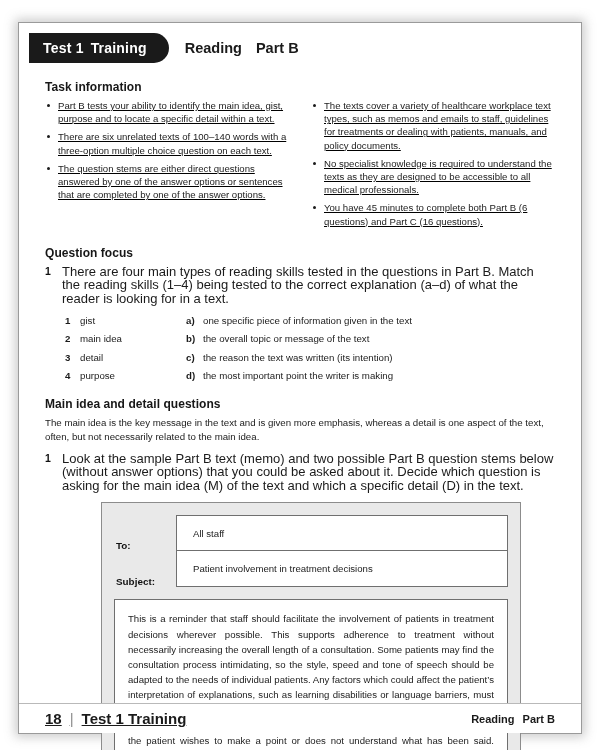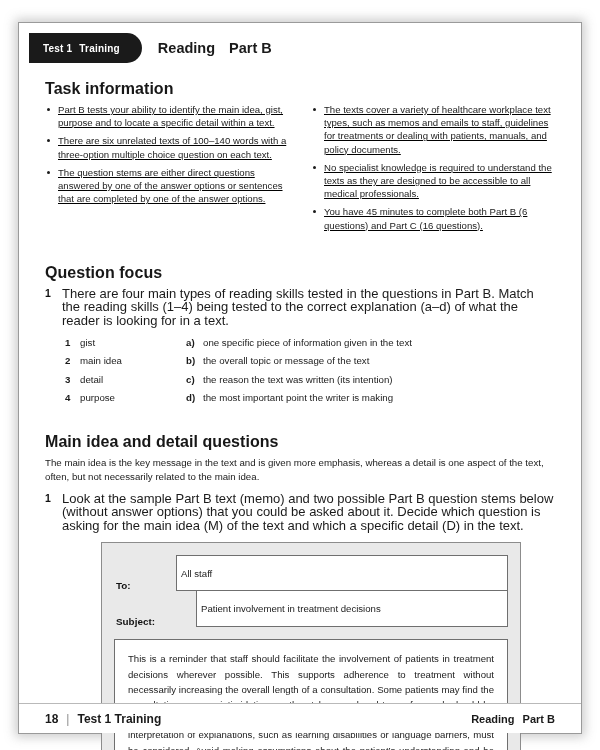--- a/index.html
+++ b/index.html
@@ -45,21 +45,21 @@
   .header-bar {
     position: relative;
     height: 30px;
     margin: 10px 10px 0 10px;
     display: flex;
     align-items: stretch;
   }
   .header-tab {
     background: #1a1a1a;
     color: #ffffff;
-    font-size: 10px;
+    font-size: 14px;
     font-weight: bold;
     letter-spacing: 0.2px;
     display: flex;
     align-items: center;
     padding: 0 22px 0 14px;
     border-radius: 0 15px 15px 0;
     height: 30px;
     box-sizing: border-box;
     white-space: nowrap;
   }
@@ -73,27 +73,27 @@
     color: #1a1a1a;
     white-space: nowrap;
   }
   .header-right .sec { margin-right: 14px; }
 
   
   .content {
     padding: 8px 26px 0 26px;
   }
   h2.section-title {
-    font-size: 16px;
+    font-size: 12px;
     font-weight: bold;
     color: #171717;
     margin: 9px 0 5px 0;
     letter-spacing: 0.05px;
   }
-  h2.section-title.tight { margin-top: 27px; }
+  h2.section-title.tight { margin-top: 13px; }
 
   
   .two-col {
     display: flex;
     gap: 22px;
   }
   .col { width: 50%; text-decoration: underline; }
 
   ul.bullets {
     list-style: none;
@@ -193,27 +193,27 @@
     padding-left: 2px;
     box-sizing: border-box;
     margin-top: 25px;
   }
   .memo-field {
     flex: 1;
     background: #ffffff;
     border: 1px solid #6f6f6f;
     font-size: 9.6px;
     color: #1b1b1b;
-    padding: 5px 4px;
+    padding: 5px 16px;
     box-sizing: border-box;
     min-height: 22px;
     display: flex;
     align-items: center;
   }
-  .memo-row.second .memo-field { border-top: none; margin-left: 20px; }
+  .memo-row.second .memo-field { border-top: none; }
 
   .memo-body {
     margin-top: 12px;
     background: #ffffff;
     border: 1px solid #6f6f6f;
     padding: 11px 13px 12px 13px;
     font-size: 9.6px;
     line-height: 15.2px;
     color: #1b1b1b;
     text-align: justify;
@@ -230,23 +230,24 @@
     align-items: center;
     justify-content: space-between;
     padding: 0 26px;
     box-sizing: border-box;
     border-top: 1px solid #b9b9b9;
     background: #ffffff;
   }
   .footer-left {
     display: flex;
     align-items: flex-end;
-    font-size: 12px;
+    font-size: 15px;
     font-weight: bold;
     color: #1a1a1a;
+    text-decoration: underline;
   }
   .footer-page { margin-right: 8px; }
   .footer-sep {
     color: #8e8e8e;
     font-weight: normal;
     margin-right: 8px;
   }
   .footer-right {
     font-size: 11px;
     font-weight: bold;

